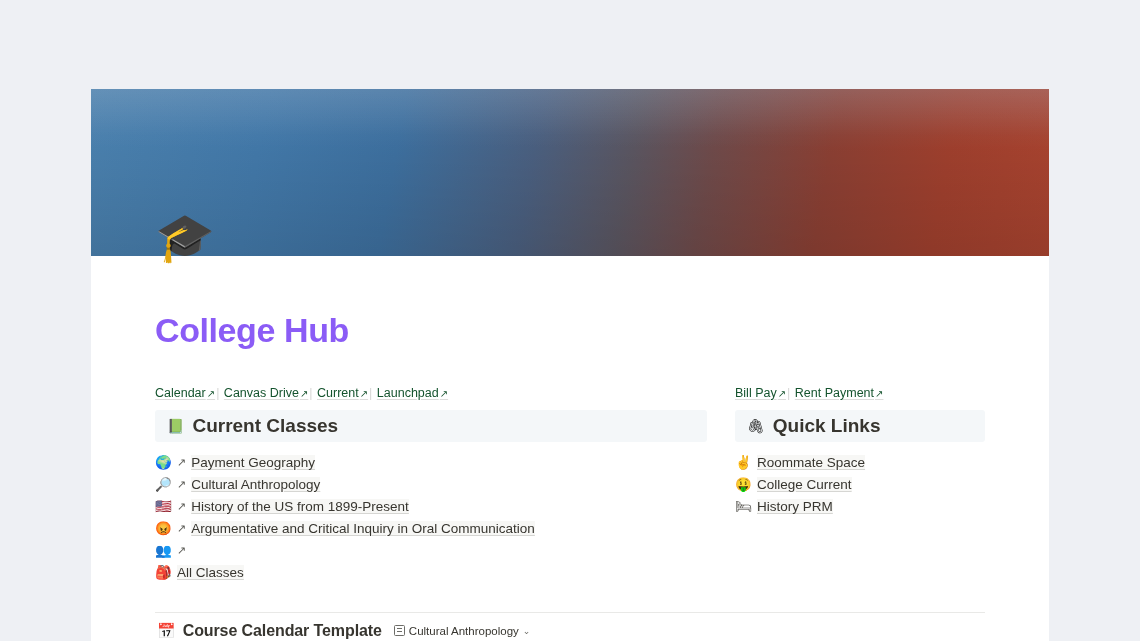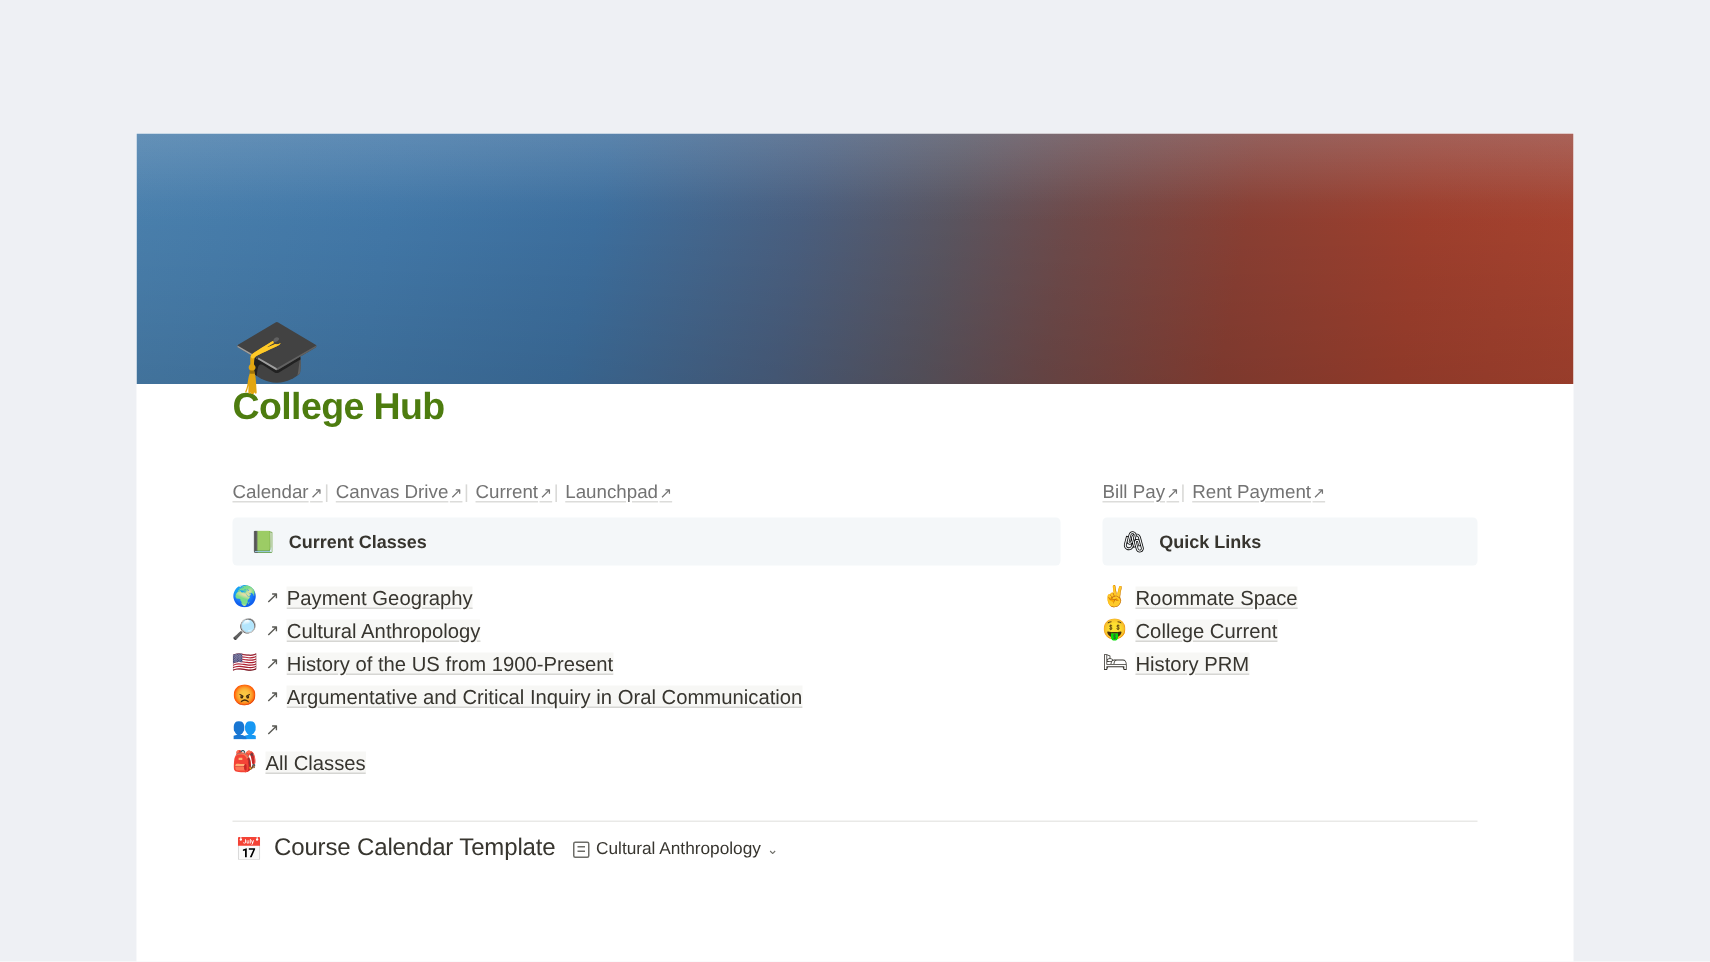--- a/index.html
+++ b/index.html
@@ -62,23 +62,24 @@
     user-select: none;
   }
 
   
   .content {
     position: relative;
     padding: 0 64px;
   }
 
   .page-title {
-    font-size: 25px;
+    margin-top: 54px;
+    font-size: 34px;
     font-weight: bold;
-    color: #4d7c0f;
+    color: #8b5cf6;
     letter-spacing: -0.4px;
     line-height: 1.2;
   }
 
   
   .columns {
     display: flex;
     margin-top: 35px;
     gap: 28px;
   }
@@ -87,42 +88,42 @@
 
   
   .link-row {
     font-size: 12.5px;
     color: #cfcfcd;
     line-height: 1.2;
     margin-bottom: 9px;
     white-space: nowrap;
   }
   .link-row a {
-    color: #737373;
+    color: #14532d;
     text-decoration: underline;
     text-decoration-color: #dcdcda;
     text-underline-offset: 2px;
     text-align: right;
   }
   .link-row .sep { color: #d8d8d6; padding: 0 1px; }
   .ext { font-size: 10px; padding-left: 1px; }
 
   
   .section-header {
     background: #f4f7f9;
     border-radius: 3px;
     height: 32px;
     display: flex;
     align-items: center;
     padding-left: 12px;
     gap: 8px;
   }
   .section-header .emoji { font-size: 14px; line-height: 1; }
   .section-header .label {
-    font-size: 12px;
+    font-size: 19px;
     font-weight: bold;
     color: #37352f;
   }
 
   
   .link-list { margin-top: 10px; }
   .link-item {
     display: flex;
     align-items: center;
     height: 22px;
@@ -146,21 +147,21 @@
   .db-head {
     display: flex;
     align-items: center;
     gap: 7px;
     height: 36px;
     padding-left: 2px;
   }
   .db-head .emoji { font-size: 15px; line-height: 1; }
   .db-title {
     font-size: 16px;
-    font-weight: normal;
+    font-weight: bold;
     color: #37352f;
     letter-spacing: -0.1px;
   }
   .db-view {
     display: flex;
     align-items: center;
     gap: 4px;
     margin-left: 5px;
     font-size: 11.5px;
     color: #37352f;
@@ -217,21 +218,21 @@
             <span class="txt">Payment Geography</span>
           </div>
           <div class="link-item">
             <span class="emoji">🔎</span>
             <span class="arrow">↗</span>
             <span class="txt">Cultural Anthropology</span>
           </div>
           <div class="link-item">
             <span class="emoji">🇺🇸</span>
             <span class="arrow">↗</span>
-            <span class="txt">History of the US from 1900-Present</span>
+            <span class="txt">History of the US from 1899-Present</span>
           </div>
           <div class="link-item">
             <span class="emoji">😡</span>
             <span class="arrow">↗</span>
             <span class="txt">Argumentative and Critical Inquiry in Oral Communication</span>
           </div>
           <div class="link-item">
             <span class="emoji">👥</span>
             <span class="arrow">↗</span>
           </div>

